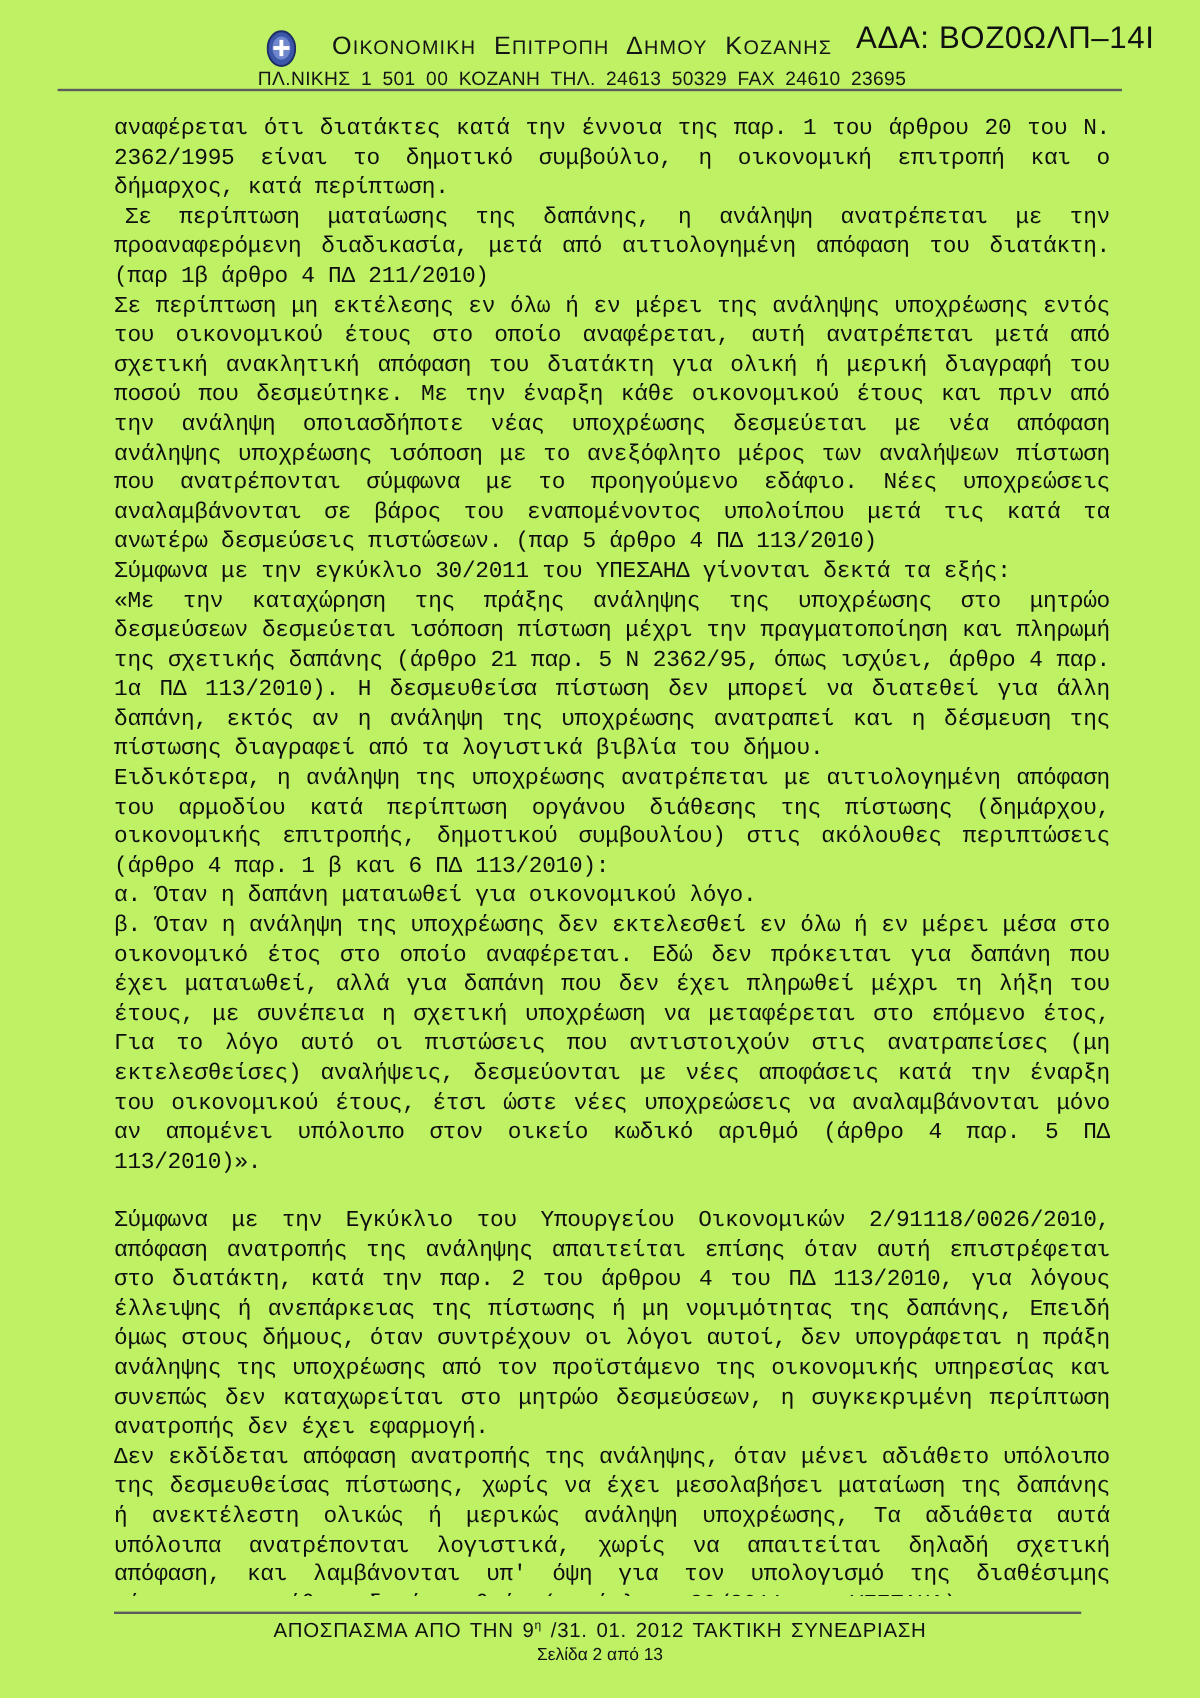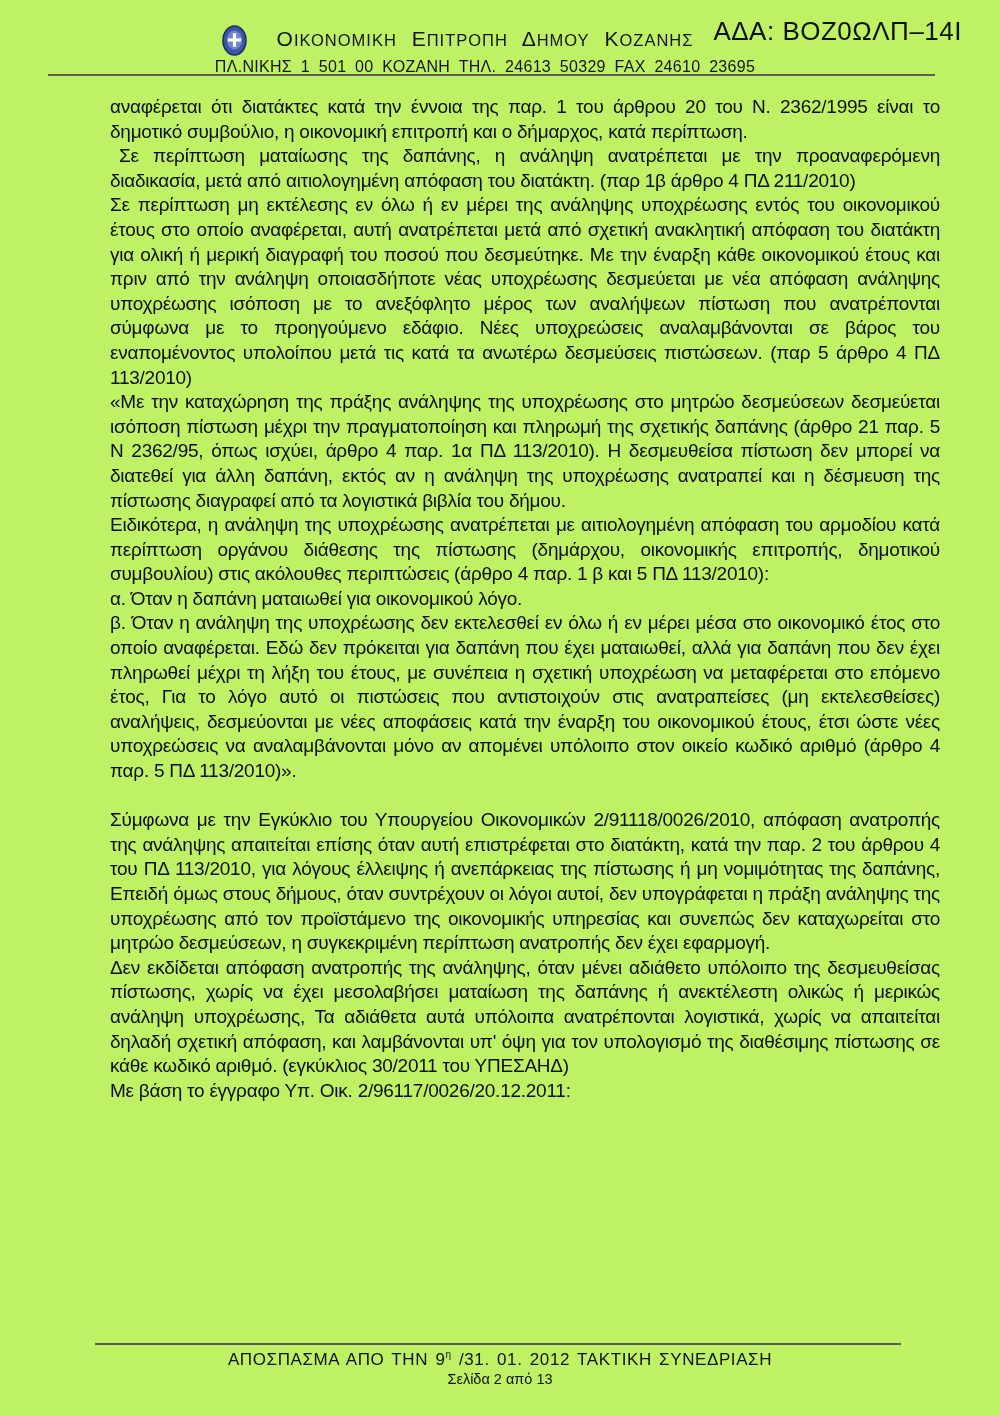--- a/index.html
+++ b/index.html
@@ -60,25 +60,26 @@
     left: 48px;
     top: 74px;
     width: 887px;
     height: 2px;
     background: #5d5d5d;
   }
 
   
   .content {
     position: absolute;
-    left: 110px;
+    left: 95px;
     top: 95px;
     width: 830px;
     height: 1235px;
     overflow: hidden;
+    font-family: Liberation Mono, monospace;
   }
   .para {
     text-align: justify;
     font-size: 19px;
     line-height: 24.6px;
     letter-spacing: -0.25px;
     color: #0e0e0e;
   }
   .para.indent { text-indent: 9px; }
   .para.space-before { margin-top: 24.6px; }
@@ -134,22 +135,23 @@
   </div>
 
   <div class="ada">ΑΔΑ: ΒΟΖ0ΩΛΠ–14Ι</div>
 
   <div class="header-rule"></div>
 
   <div class="content" id="paragraphs">
       <p class="para">αναφέρεται ότι διατάκτες κατά την έννοια της παρ. 1 του άρθρου 20 του Ν. 2362/1995 είναι το δημοτικό συμβούλιο, η οικονομική επιτροπή και ο δήμαρχος, κατά περίπτωση.</p>
       <p class="para indent">Σε περίπτωση ματαίωσης της δαπάνης, η ανάληψη ανατρέπεται με την προαναφερόμενη διαδικασία, μετά από αιτιολογημένη απόφαση του διατάκτη. (παρ 1β άρθρο 4 ΠΔ 211/2010)</p>
       <p class="para">Σε περίπτωση μη εκτέλεσης εν όλω ή εν μέρει της ανάληψης υποχρέωσης εντός του οικονομικού έτους στο οποίο αναφέρεται, αυτή ανατρέπεται μετά από σχετική ανακλητική απόφαση του διατάκτη για ολική ή μερική διαγραφή του ποσού που δεσμεύτηκε. Με την έναρξη κάθε οικονομικού έτους και πριν από την ανάληψη οποιασδήποτε νέας υποχρέωσης δεσμεύεται με νέα απόφαση ανάληψης υποχρέωσης ισόποση με το ανεξόφλητο μέρος των αναλήψεων πίστωση που ανατρέπονται σύμφωνα με το προηγούμενο εδάφιο. Νέες υποχρεώσεις αναλαμβάνονται σε βάρος του εναπομένοντος υπολοίπου μετά τις κατά τα ανωτέρω δεσμεύσεις πιστώσεων. (παρ 5 άρθρο 4 ΠΔ 113/2010)</p>
+      <p class="para">Σύμφωνα με την εγκύκλιο 30/2011 του ΥΠΕΣΑΗΔ γίνονται δεκτά τα εξής:</p>
       <p class="para">«Με την καταχώρηση της πράξης ανάληψης της υποχρέωσης στο μητρώο δεσμεύσεων δεσμεύεται ισόποση πίστωση μέχρι την πραγματοποίηση και πληρωμή της σχετικής δαπάνης (άρθρο 21 παρ. 5 Ν 2362/95, όπως ισχύει, άρθρο 4 παρ. 1α ΠΔ 113/2010). Η δεσμευθείσα πίστωση δεν μπορεί να διατεθεί για άλλη δαπάνη, εκτός αν η ανάληψη της υποχρέωσης ανατραπεί και η δέσμευση της πίστωσης διαγραφεί από τα λογιστικά βιβλία του δήμου.</p>
-      <p class="para">Ειδικότερα, η ανάληψη της υποχρέωσης ανατρέπεται με αιτιολογημένη απόφαση του αρμοδίου κατά περίπτωση οργάνου διάθεσης της πίστωσης (δημάρχου, οικονομικής επιτροπής, δημοτικού συμβουλίου) στις ακόλουθες περιπτώσεις (άρθρο 4 παρ. 1 β και 5 ΠΔ 113/2010):</p>
+      <p class="para">Ειδικότερα, η ανάληψη της υποχρέωσης ανατρέπεται με αιτιολογημένη απόφαση του αρμοδίου κατά περίπτωση οργάνου διάθεσης της πίστωσης (δημάρχου, οικονομικής επιτροπής, δημοτικού συμβουλίου) στις ακόλουθες περιπτώσεις (άρθρο 4 παρ. 1 β και 6 ΠΔ 113/2010):</p>
       <p class="para">α. Όταν η δαπάνη ματαιωθεί για οικονομικού λόγο.</p>
       <p class="para">β. Όταν η ανάληψη της υποχρέωσης δεν εκτελεσθεί εν όλω ή εν μέρει μέσα στο οικονομικό έτος στο οποίο αναφέρεται. Εδώ δεν πρόκειται για δαπάνη που έχει ματαιωθεί, αλλά για δαπάνη που δεν έχει πληρωθεί μέχρι τη λήξη του έτους, με συνέπεια η σχετική υποχρέωση να μεταφέρεται στο επόμενο έτος, Για το λόγο αυτό οι πιστώσεις που αντιστοιχούν στις ανατραπείσες (μη εκτελεσθείσες) αναλήψεις, δεσμεύονται με νέες αποφάσεις κατά την έναρξη του οικονομικού έτους, έτσι ώστε νέες υποχρεώσεις να αναλαμβάνονται μόνο αν απομένει υπόλοιπο στον οικείο κωδικό αριθμό (άρθρο 4 παρ. 5 ΠΔ 113/2010)».</p>
       <p class="para space-before">Σύμφωνα με την Εγκύκλιο του Υπουργείου Οικονομικών 2/91118/0026/2010, απόφαση ανατροπής της ανάληψης απαιτείται επίσης όταν αυτή επιστρέφεται στο διατάκτη, κατά την παρ. 2 του άρθρου 4 του ΠΔ 113/2010, για λόγους έλλειψης ή ανεπάρκειας της πίστωσης ή μη νομιμότητας της δαπάνης, Επειδή όμως στους δήμους, όταν συντρέχουν οι λόγοι αυτοί, δεν υπογράφεται η πράξη ανάληψης της υποχρέωσης από τον προϊστάμενο της οικονομικής υπηρεσίας και συνεπώς δεν καταχωρείται στο μητρώο δεσμεύσεων, η συγκεκριμένη περίπτωση ανατροπής δεν έχει εφαρμογή.</p>
       <p class="para">Δεν εκδίδεται απόφαση ανατροπής της ανάληψης, όταν μένει αδιάθετο υπόλοιπο της δεσμευθείσας πίστωσης, χωρίς να έχει μεσολαβήσει ματαίωση της δαπάνης ή ανεκτέλεστη ολικώς ή μερικώς ανάληψη υποχρέωσης, Τα αδιάθετα αυτά υπόλοιπα ανατρέπονται λογιστικά, χωρίς να απαιτείται δηλαδή σχετική απόφαση, και λαμβάνονται υπ' όψη για τον υπολογισμό της διαθέσιμης πίστωσης σε κάθε κωδικό αριθμό. (εγκύκλιος 30/2011 του ΥΠΕΣΑΗΔ)</p>
       <p class="para">Με βάση το έγγραφο Υπ. Οικ. 2/96117/0026/20.12.2011:</p>
     </div>
 
   <div class="footer-rule"></div>
   <div class="footer-line1">
     <span>ΑΠΟΣΠΑΣΜΑ ΑΠΟ ΤΗΝ 9</span><sup>η</sup><span> /31. 01. 2012 ΤΑΚΤΙΚΗ ΣΥΝΕΔΡΙΑΣΗ</span>

